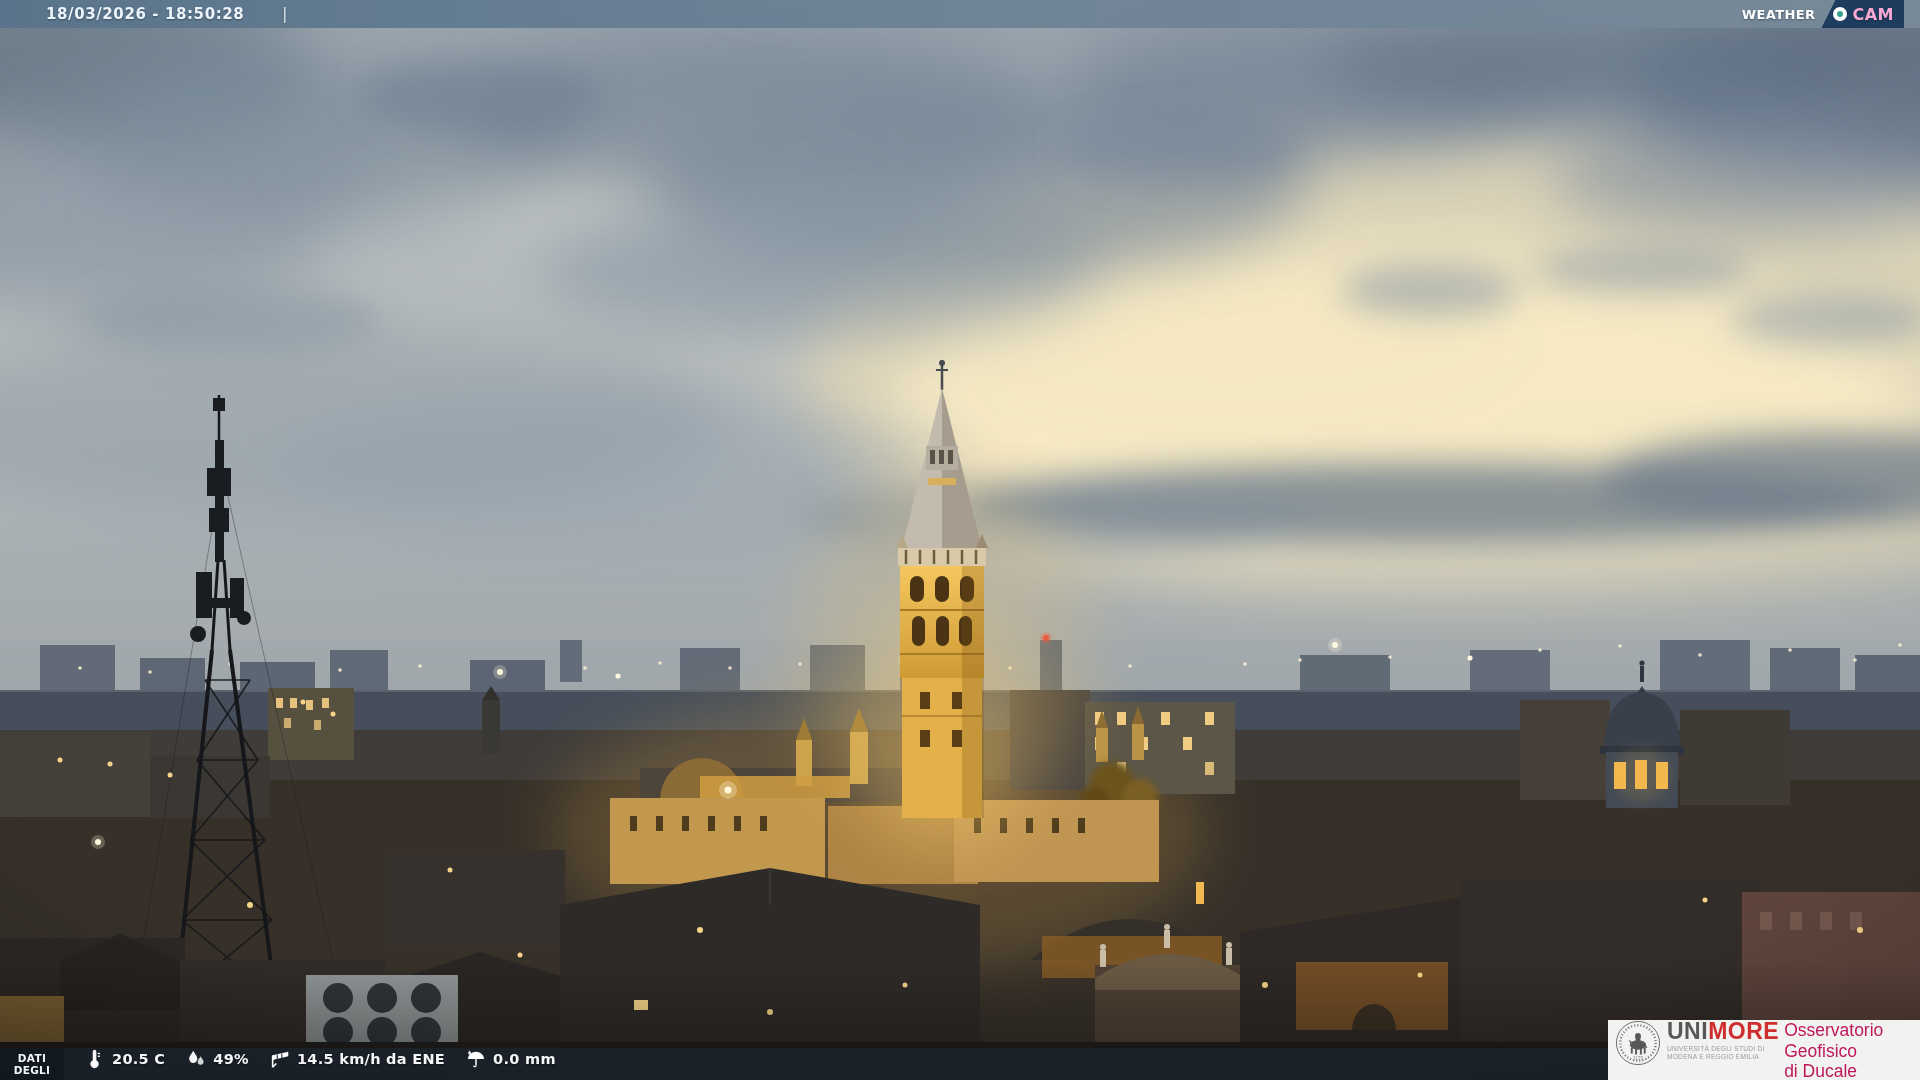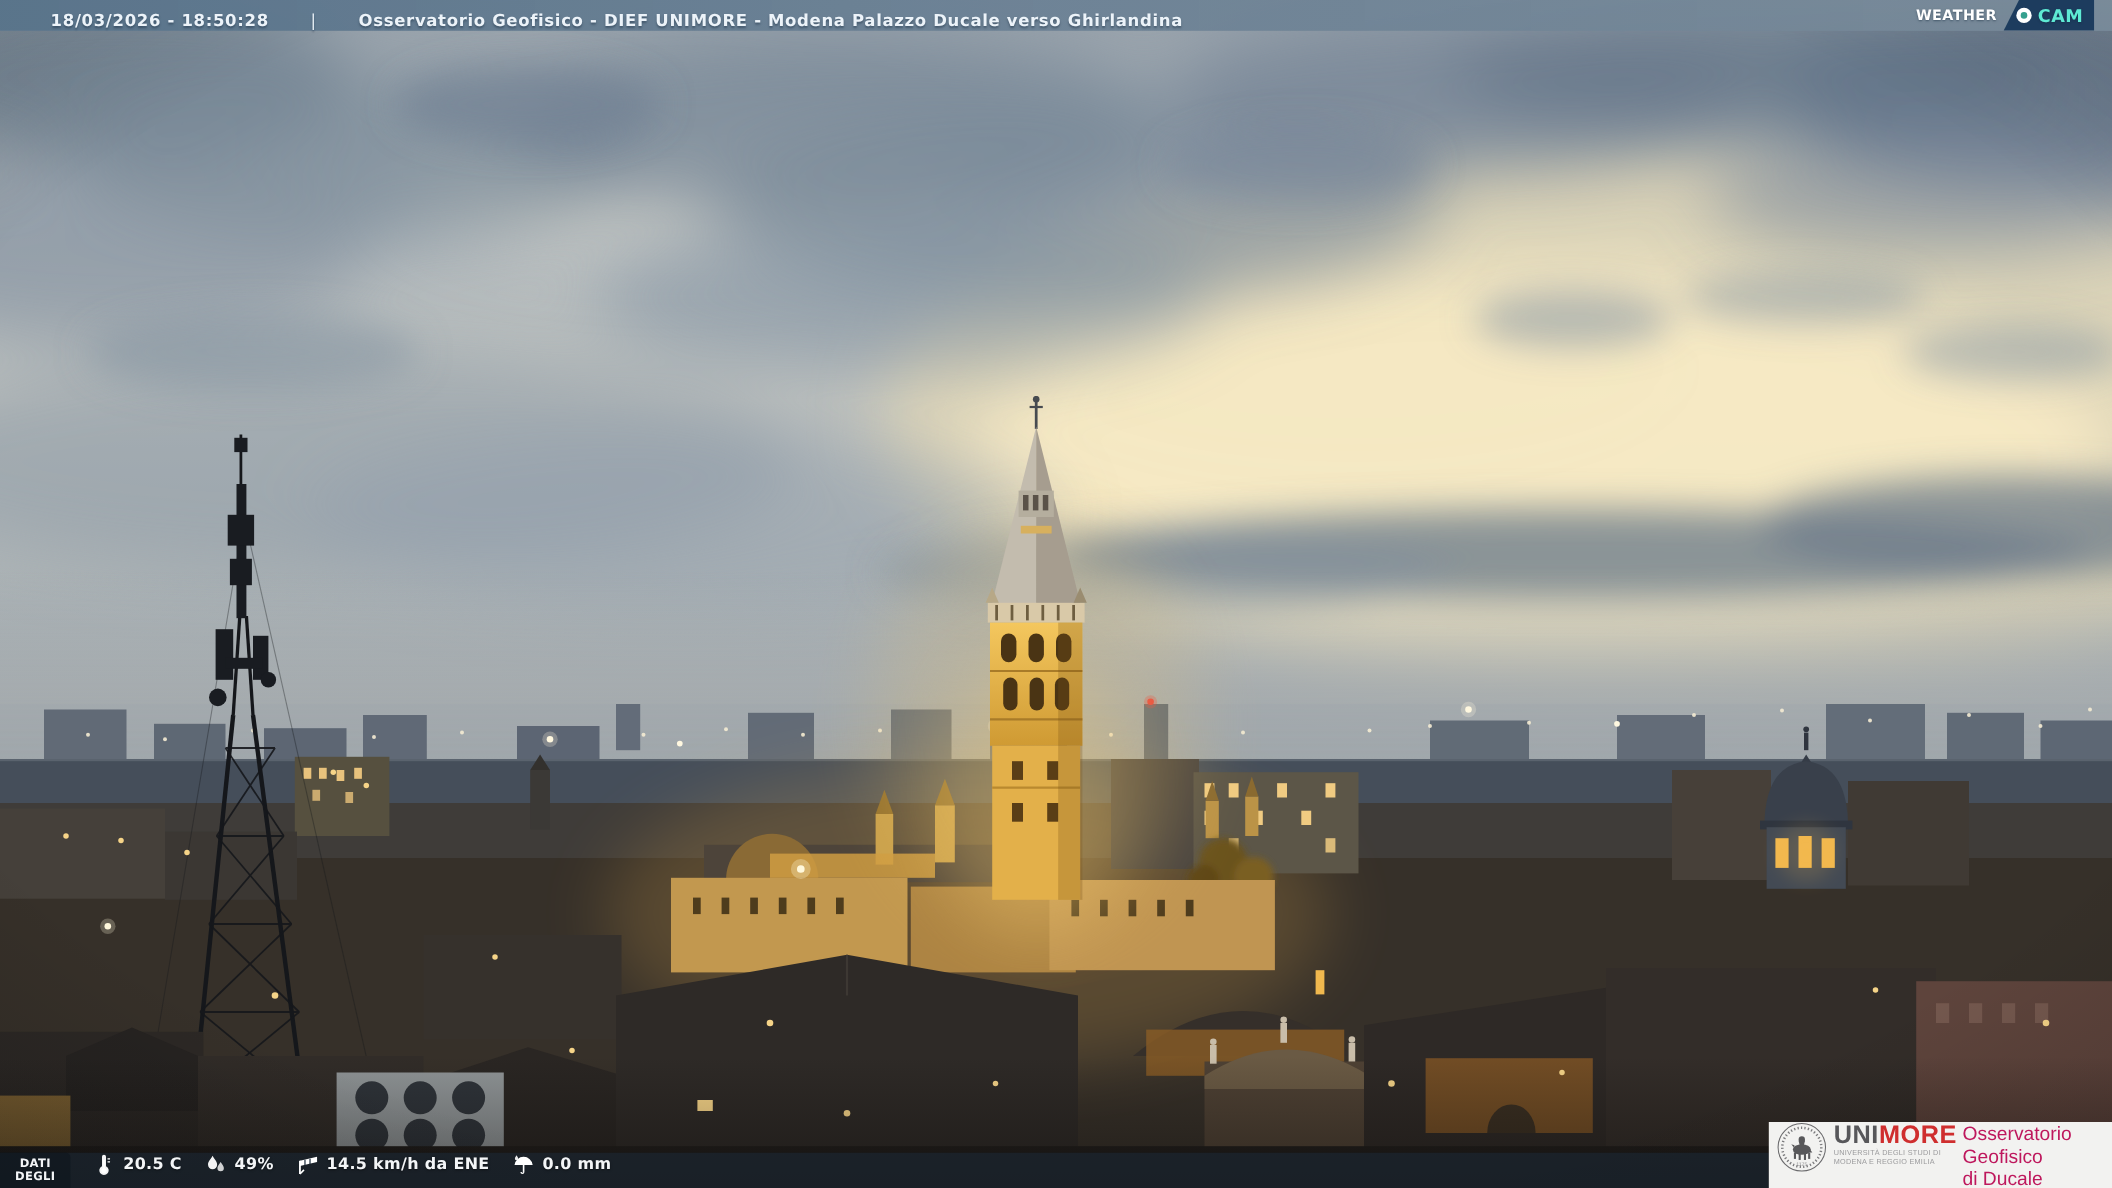--- a/index.html
+++ b/index.html
@@ -2,36 +2,36 @@
 <html><head>
 <meta charset="utf-8">
 <style>
   html,body{margin:0;padding:0;background:#000;}
   .stage{position:relative;width:1920px;height:1080px;overflow:hidden;
          font-family:"DejaVu Sans","Liberation Sans",sans-serif;}
   .scene{position:absolute;inset:0;display:block;}
 
   
   .topbar{position:absolute;top:0;left:0;width:1920px;height:28px;
-    display:flex;align-items:flex-end;
+    display:flex;align-items:center;
     background:linear-gradient(90deg,rgba(88,115,138,.96) 0%,rgba(106,128,148,.93) 45%,rgba(120,138,153,.90) 100%);
     color:#ecf3f9;font-size:15px;font-weight:bold;letter-spacing:.6px;
     text-shadow:0 1px 2px rgba(18,38,58,.45);white-space:nowrap;}
   .topbar .ts{margin-left:46px;}
   .topbar .sep{margin:0 38px;font-weight:normal;opacity:.95;}
   .wc-logo{position:absolute;right:16px;top:0;height:28px;display:flex;align-items:center;}
   .wc-weather{font-size:13px;font-weight:600;color:#fff;letter-spacing:.4px;margin-right:0;
     text-shadow:0 1px 2px rgba(18,38,58,.5);}
   .wc-tab{height:28px;display:flex;align-items:center;background:#1d3c5e;
     padding:0 10px 0 12px;margin-left:6px;
     clip-path:polygon(14px 0,100% 0,100% 100%,0 100%);}
   .wc-dot{width:14px;height:14px;border-radius:50%;background:#fff;position:relative;flex:none;}
   .wc-dot::after{content:"";position:absolute;left:4px;top:4px;width:6px;height:6px;
     border-radius:50%;background:#35a08e;}
-  .wc-cam{font-size:16px;font-weight:800;color:#5eead4;letter-spacing:.5px;margin-left:5px;}
+  .wc-cam{font-size:16px;font-weight:800;color:#f9a8d4;letter-spacing:.5px;margin-left:5px;}
 
   
   .databar{position:absolute;left:0;top:1048px;width:1608px;height:32px;
     display:flex;align-items:flex-start;background:rgba(28,44,60,.50);
     color:#f3f5f7;font-weight:bold;}
   .dati-tab{width:64px;height:32px;flex:none;display:flex;flex-direction:column;
     align-items:center;justify-content:center;background:rgba(12,20,28,.55);
     font-size:10.5px;line-height:1.18;letter-spacing:.3px;border-top-right-radius:4px;}
   .metric{display:flex;align-items:center;margin-left:20px;font-size:14.5px;letter-spacing:.3px;
     text-shadow:0 1px 2px rgba(0,0,0,.5);}
@@ -455,21 +455,20 @@
       </g>
     </g>
 
     <rect x="0" y="960" width="1920" height="120" fill="url(#botG)"></rect>
     <rect x="0" y="28" width="1920" height="1052" fill="url(#vig)"></rect>
   </svg>
 
   <header class="topbar">
     <span class="ts">18/03/2026 - 18:50:28</span>
     <span class="sep">|</span>
-    <span>Osservatorio Geofisico - DIEF UNIMORE - Modena Palazzo Ducale verso Ghirlandina</span>
     <div class="wc-logo">
       <span class="wc-weather" style="text-transform:uppercase;">Weather</span>
       <span class="wc-tab">
         <span class="wc-dot"></span>
         <span class="wc-cam" style="text-transform:uppercase;">Cam</span>
       </span>
     </div>
   </header>
 
   <div class="databar">

